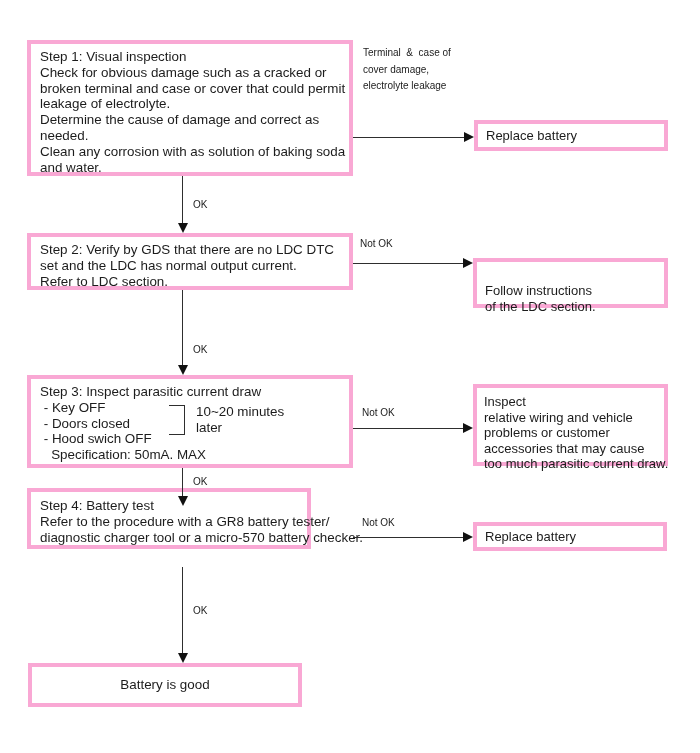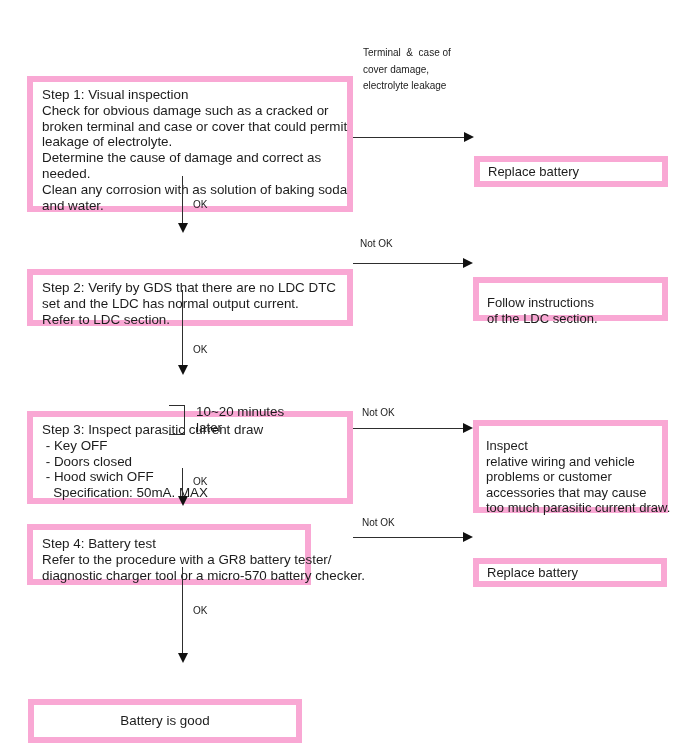--- a/index.html
+++ b/index.html
@@ -7,27 +7,26 @@
     position: relative;
     width: 700px;
     height: 753px;
     background: #ffffff;
     font-family: "Liberation Sans", "DejaVu Sans", sans-serif;
     color: #1c1c1c;
   }
   .box {
     position: absolute;
     box-sizing: border-box;
-    border: 6px solid #f9a8d4;
+    border: 4px solid #f9a8d4;
     background: #ffffff;
     white-space: pre;
     font-size: 13.4px;
     line-height: 15.8px;
     padding: 5px 9px;
-    margin-top: 36px;
   }
   .box.small { font-size: 13px; line-height: 15.5px; }
   .box.center { display: flex; align-items: center; justify-content: center; white-space: pre; }
   .box.vcenter { display: flex; align-items: center; }
   .lbl {
     position: absolute;
     font-size: 10px;
     line-height: 16.5px;
     white-space: pre;
   }
@@ -90,24 +89,24 @@
 diagnostic charger tool or a micro-570 battery checker.</div>
 
   <div class="box center" style="left:28px; top:663px; width:274px; height:44px;">Battery is good</div>
 
   <div class="bracket"></div>
   <div class="wait-note">10~20 minutes
 later</div>
 
   <div class="box small vcenter" style="left:474px; top:120px; width:194px; height:31px; padding:0 8px;">Replace battery</div>
 
-  <div class="box small" style="left:473px; top:241px; width:195px; height:44px; padding:12px 8px;">Follow instructions
+  <div class="box small" style="left:473px; top:258px; width:195px; height:44px; padding:21px 8px;">Follow instructions
 of the LDC section.</div>
 
-  <div class="box small" style="left:473px; top:384px; width:195px; height:93px; padding:12px 2px 6px 7px;">Inspect
+  <div class="box small" style="left:473px; top:384px; width:195px; height:82px; padding:6px 2px 6px 7px;">Inspect
 relative wiring and vehicle
 problems or customer
 accessories that may cause
 too much parasitic current draw.</div>
 
   <div class="box small vcenter" style="left:473px; top:522px; width:194px; height:29px; padding:0 8px;">Replace battery</div>
 
   <div class="lbl" style="left:363px; top:45px;">Terminal  &amp;  case of
 cover damage,
 electrolyte leakage</div>

